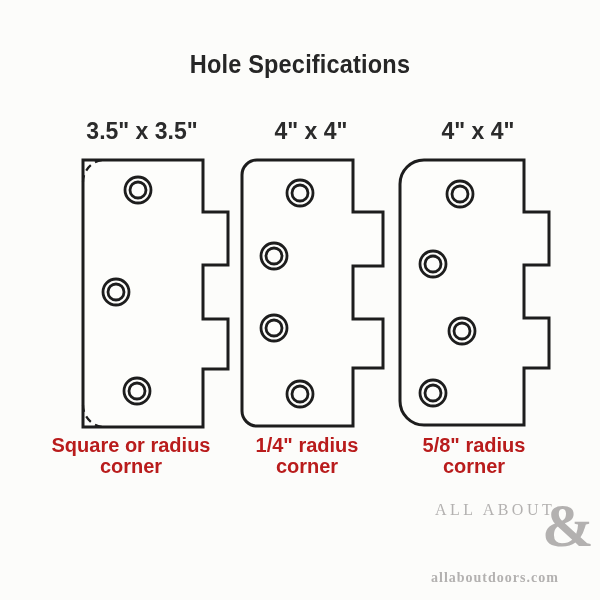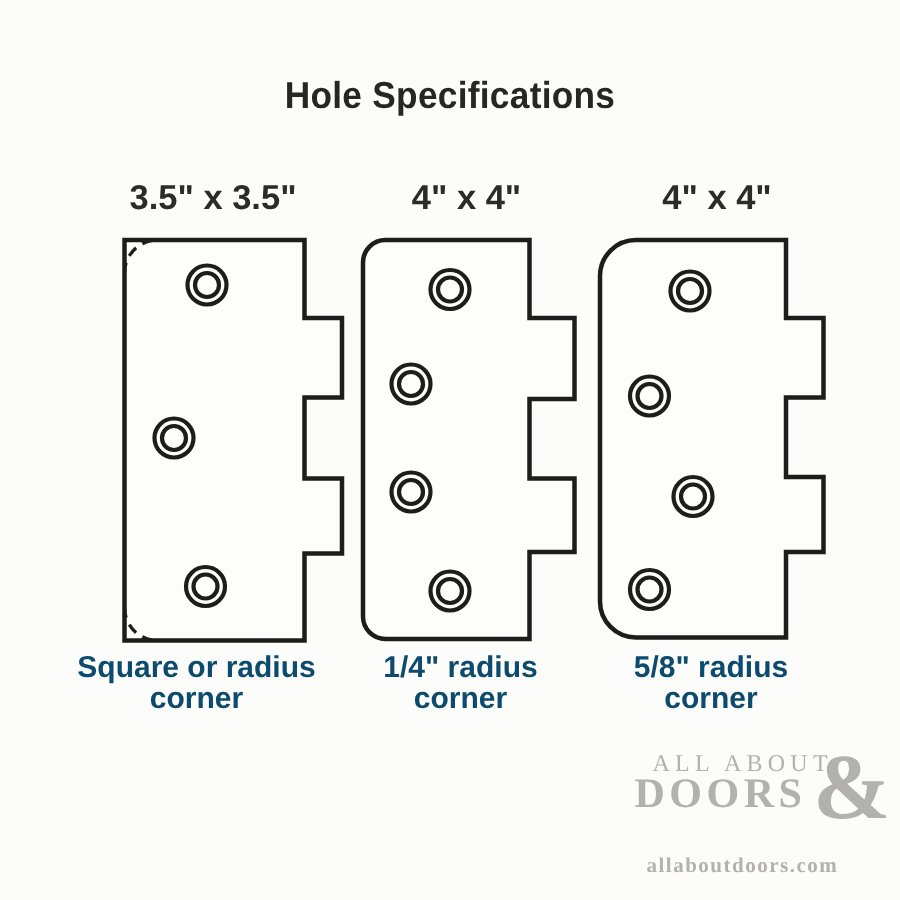--- a/index.html
+++ b/index.html
@@ -15,21 +15,21 @@
   }
   .size-label {
     position:absolute; top:118px; transform:translateX(-50%);
     font-size:23px; font-weight:700; color:#2b2b2b; white-space:nowrap;
   }
   #size-label-1 { left:142px; }
   #size-label-2 { left:311px; }
   #size-label-3 { left:478px; }
   .caption {
     position:absolute; top:435px; transform:translateX(-50%);
-    font-size:20px; font-weight:700; color:#0c4a6e;
+    font-size:20px; font-weight:700; color:#b91c1c;
     text-align:center; line-height:21px; white-space:nowrap;
   }
   #caption-1 { left:131px; }
   #caption-2 { left:307px; }
   #caption-3 { left:474px; }
   #diagram-svg { position:absolute; left:0; top:0; }
   .watermark {
     position:absolute; left:418px; top:500px; width:185px; height:96px;
     font-family:"Liberation Serif", serif; color:#b3b1b0;
   }
@@ -87,16 +87,15 @@
   <div>1/4" radius</div>
   <div>corner</div>
 </div>
 <div class="caption" id="caption-3">
   <div>5/8" radius</div>
   <div>corner</div>
 </div>
 
 <div class="watermark">
   <div class="wm-allabout">ALL ABOUT</div>
-  <div class="wm-doors">DOORS</div>
   <div class="wm-amp">&amp;</div>
   <div class="wm-domain">allaboutdoors.com</div>
 </div>
 
 </body></html>

